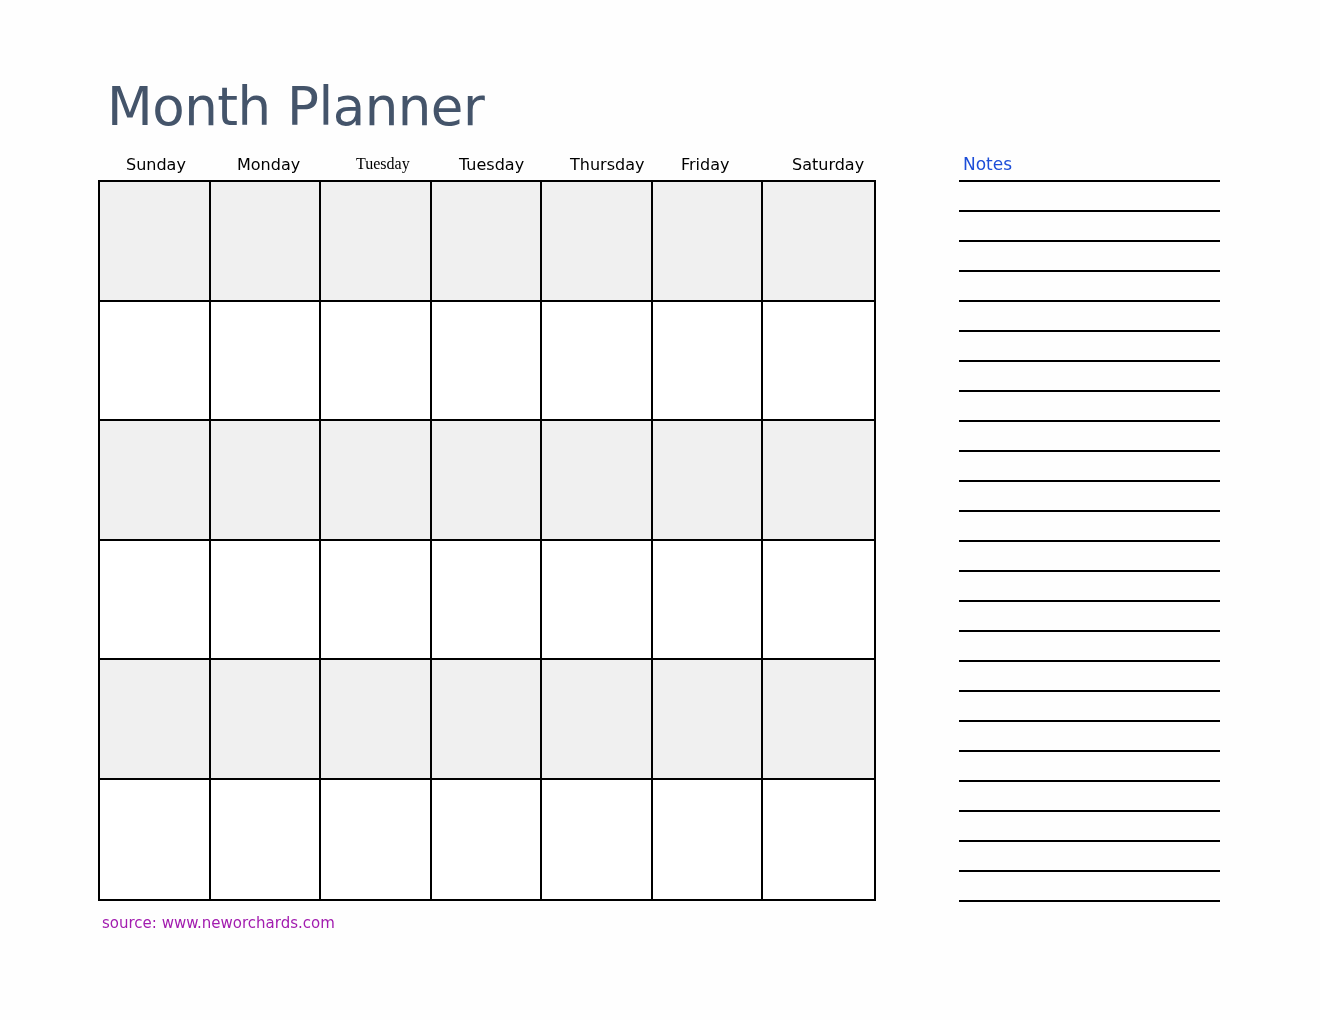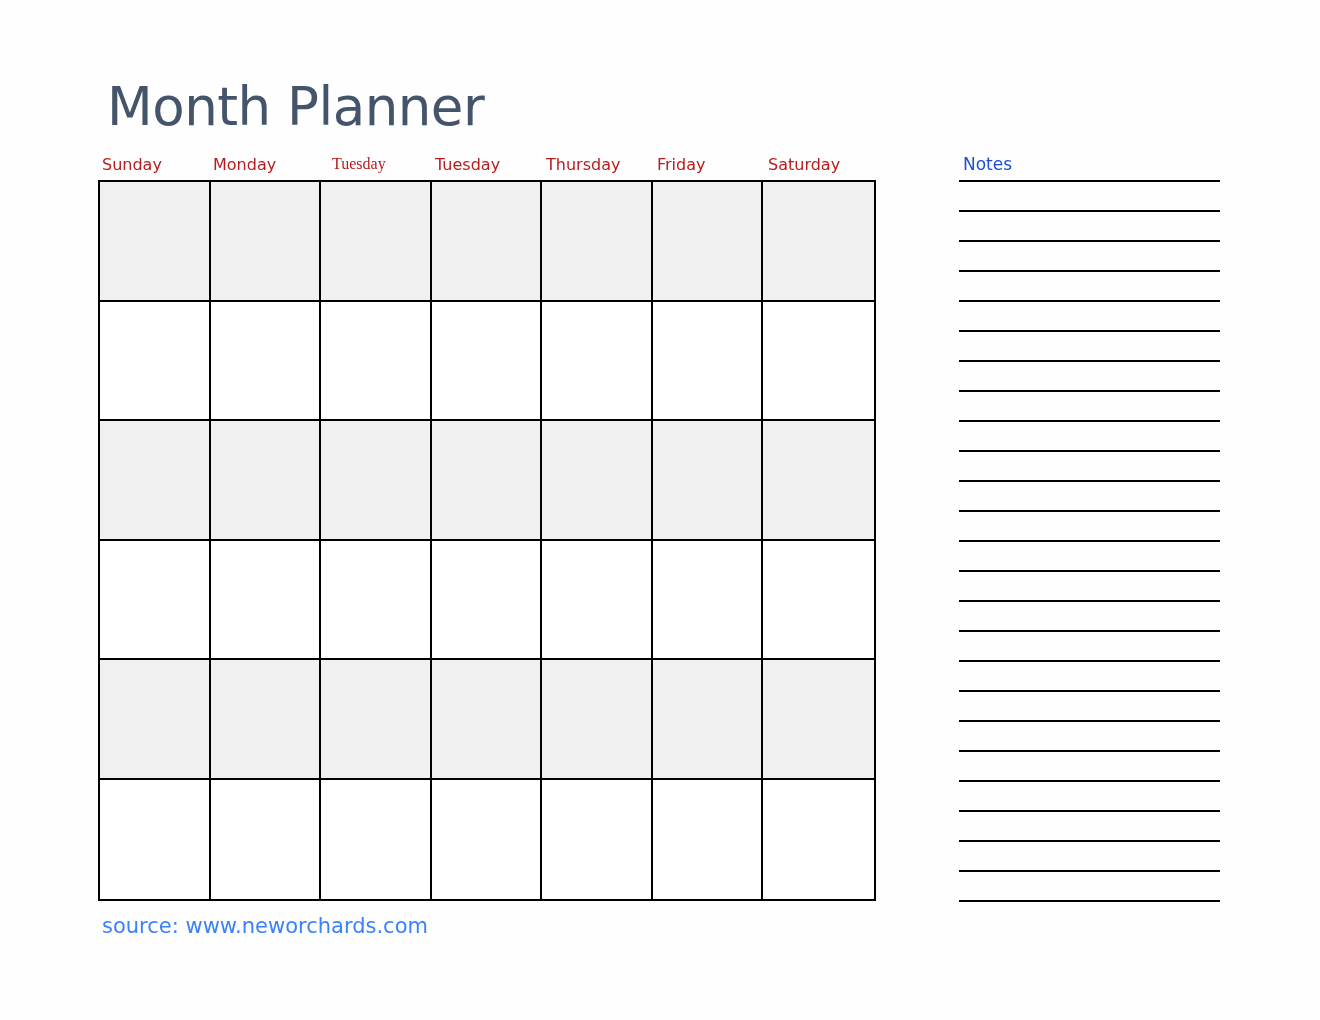--- a/index.html
+++ b/index.html
@@ -1,26 +1,26 @@
 <!DOCTYPE html>
 <html><head>
 <meta charset="utf-8">
 <style>
   html, body { margin:0; padding:0; }
   body { width:1320px; height:1020px; background:#fefefe; position:relative; overflow:hidden; font-family:"Liberation Sans", sans-serif; color:#111; }
   .title { position:absolute; left:107px; top:76px; font-size:53px; color:#44546a; font-family:"DejaVu Sans", sans-serif; font-weight:normal; letter-spacing:-0.5px; }
-  .day-header { position:absolute; top:155px; font-size:16px; color:#b91c1c; font-family:"DejaVu Sans", sans-serif; transform-origin:left; }
+  .day-header { position:absolute; top:155px; font-size:16px; color:#000000; font-family:"DejaVu Sans", sans-serif; transform-origin:left;margin-left:24px; }
   .grid { position:absolute; left:98px; top:180px; width:778px; height:721px; border:2px solid #000; box-sizing:border-box; display:grid; grid-template-columns:repeat(7, 1fr); grid-template-rows:repeat(6, 1fr); }
   .cell { border-right:2px solid #000; border-bottom:2px solid #000; box-sizing:border-box; background:#fff; }
   .cell.shaded { background:#f0f0f0; }
   .cell.last-col { border-right:none; }
   .cell.last-row { border-bottom:none; }
   .notes-label { position:absolute; left:963px; top:154px; font-size:17px; font-family:"DejaVu Sans", sans-serif; color:#1d4ed8; }
   .note-line { position:absolute; left:959px; width:261px; height:2px; background:#000; }
-  .source { position:absolute; left:102px; top:914px; font-size:21px; font-family:"DejaVu Sans", sans-serif; color:#3b82f6; }
+  .source { position:absolute; left:102px; top:914px; font-size:15px; font-family:"DejaVu Sans", sans-serif; color:#a21caf; }
 </style>
 </head>
 <body>
 
 <div class="title">Month Planner</div>
 
 <div id="day-headers">
     <div class="day-header" style="left: 102px;">Sunday</div>
     <div class="day-header" style="left: 213px;">Monday</div>
     <div class="day-header" style="left: 332px; font-family: Liberation Serif, serif;">Tuesday</div>

